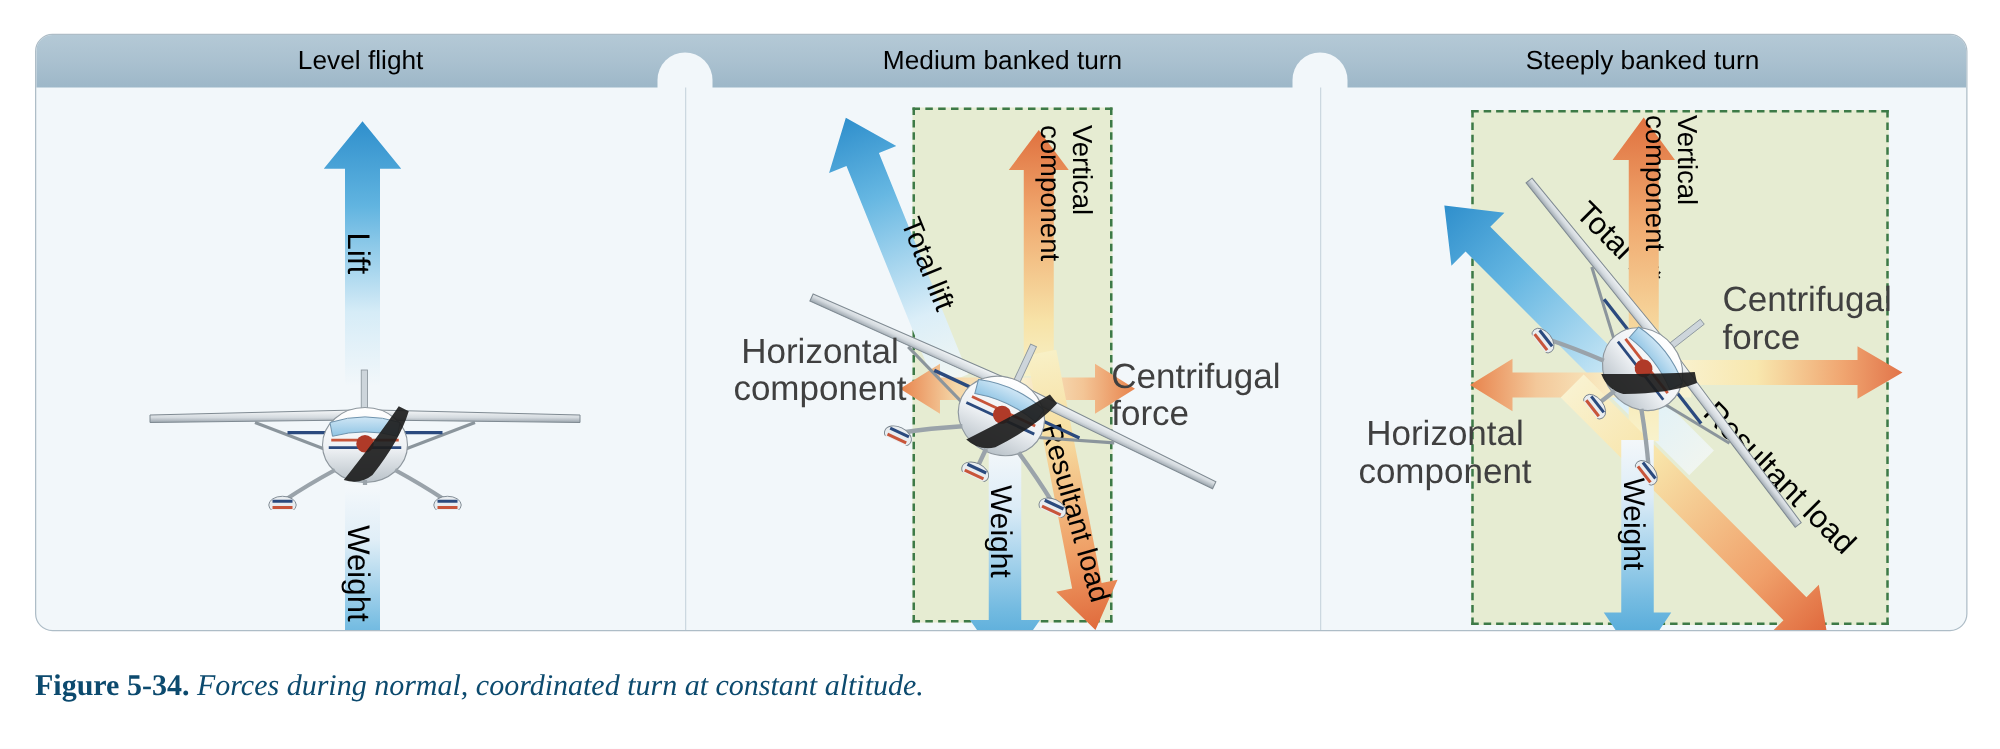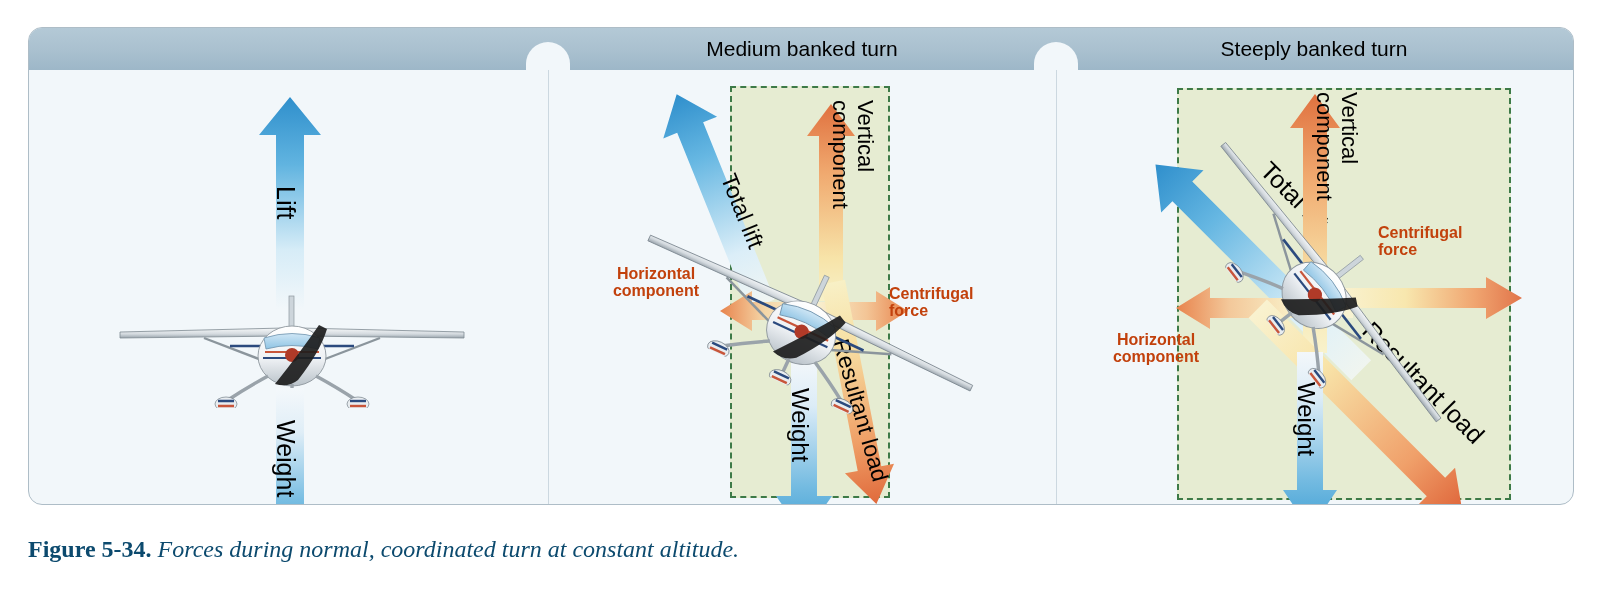--- a/index.html
+++ b/index.html
@@ -39,23 +39,22 @@
 
   
   .arrow{position:absolute;transform-origin:50% 50%;}
   .arrow svg{display:block;overflow:visible;}
 
   
   .lbl{position:absolute;color:#000;white-space:nowrap;}
   .lbl-rot90{transform-origin:0 0;transform:rotate(90deg);}
 
   .lbl-plain{
-    position:absolute;color:#c2410c;font-size:16px;line-height:1.06;
+    position:absolute;color:#404040;font-size:28px;line-height:1.06;
     white-space:pre-line;
-    font-weight:bold;
   }
 
   
   .dashed-rect{
     position:absolute;border:2px dashed #3d7a47;box-sizing:border-box;
     background:rgba(222,229,186,.62);
   }
 
   
   .caption{
@@ -72,20 +71,21 @@
 <body>
 
 <div class="figure-root">
 
   <div class="diagram-box">
 
     <div class="header-strip"></div>
     <div class="notch" style="left:497px;"></div>
     <div class="notch" style="left:1005px;"></div>
 
+    <div class="header-title" style="left:0;width:519px;">Level flight</div>
     <div class="header-title" style="left:1027px;width:516px;">Steeply banked turn</div>
     <div class="header-title" style="left:519px;width:508px;">Medium banked turn</div>
 
     <div class="panel-sep" style="left:519px;"></div>
     <div class="panel-sep" style="left:1027px;"></div>
 
     <div class="panel" style="left:0;width:519px;">
 
       <div class="arrow" style="left:228px;top:25px;">
         <svg width="66" height="215" viewBox="0 0 66 215">

